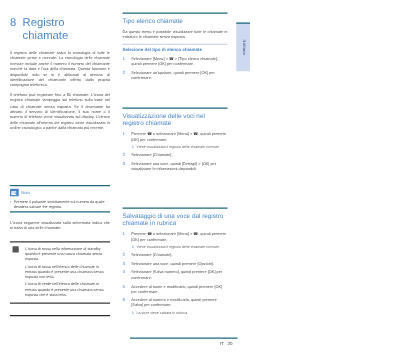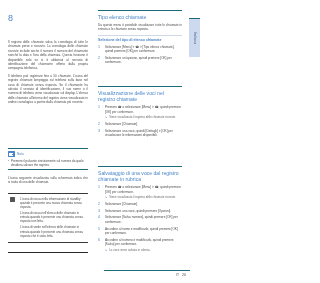--- a/index.html
+++ b/index.html
@@ -121,20 +121,21 @@
 <body>
 
 <div class="page">
 
   <div class="side-tab">
     <span class="side-tab-label">Italiano</span>
   </div>
 
   <div class="chapter">
     <div class="chapter-num">8</div>
+    <div class="chapter-title">Registro chiamate</div>
   </div>
 
   <div class="lead">
     <p class="para">Il registro delle chiamate salva la cronologia di tutte le chiamate perse e ricevute. La cronologia delle chiamate ricevute include anche il numero il numero del chiamante nonché la data e l'ora della chiamata. Questa funzione è disponibile solo se si è abbonati al servizio di identificazione del chiamante offerto dalla propria compagnia telefonica.</p>
     <p class="para">Il telefono può registrare fino a 50 chiamate. L'icona del registro chiamate lampeggia sul telefono sulla base nel caso di chiamate senza risposta. Se il chiamante ha attivato il servizio di identificazione, il suo nome o il numero di telefono viene visualizzato sul display. L'elenco delle chiamate all'interno del registro viene visualizzato in ordine cronologico a partire dalla chiamata più recente.</p>
   </div>
 
   <div class="note">
     <div class="note-head">
       <span class="note-icon">

